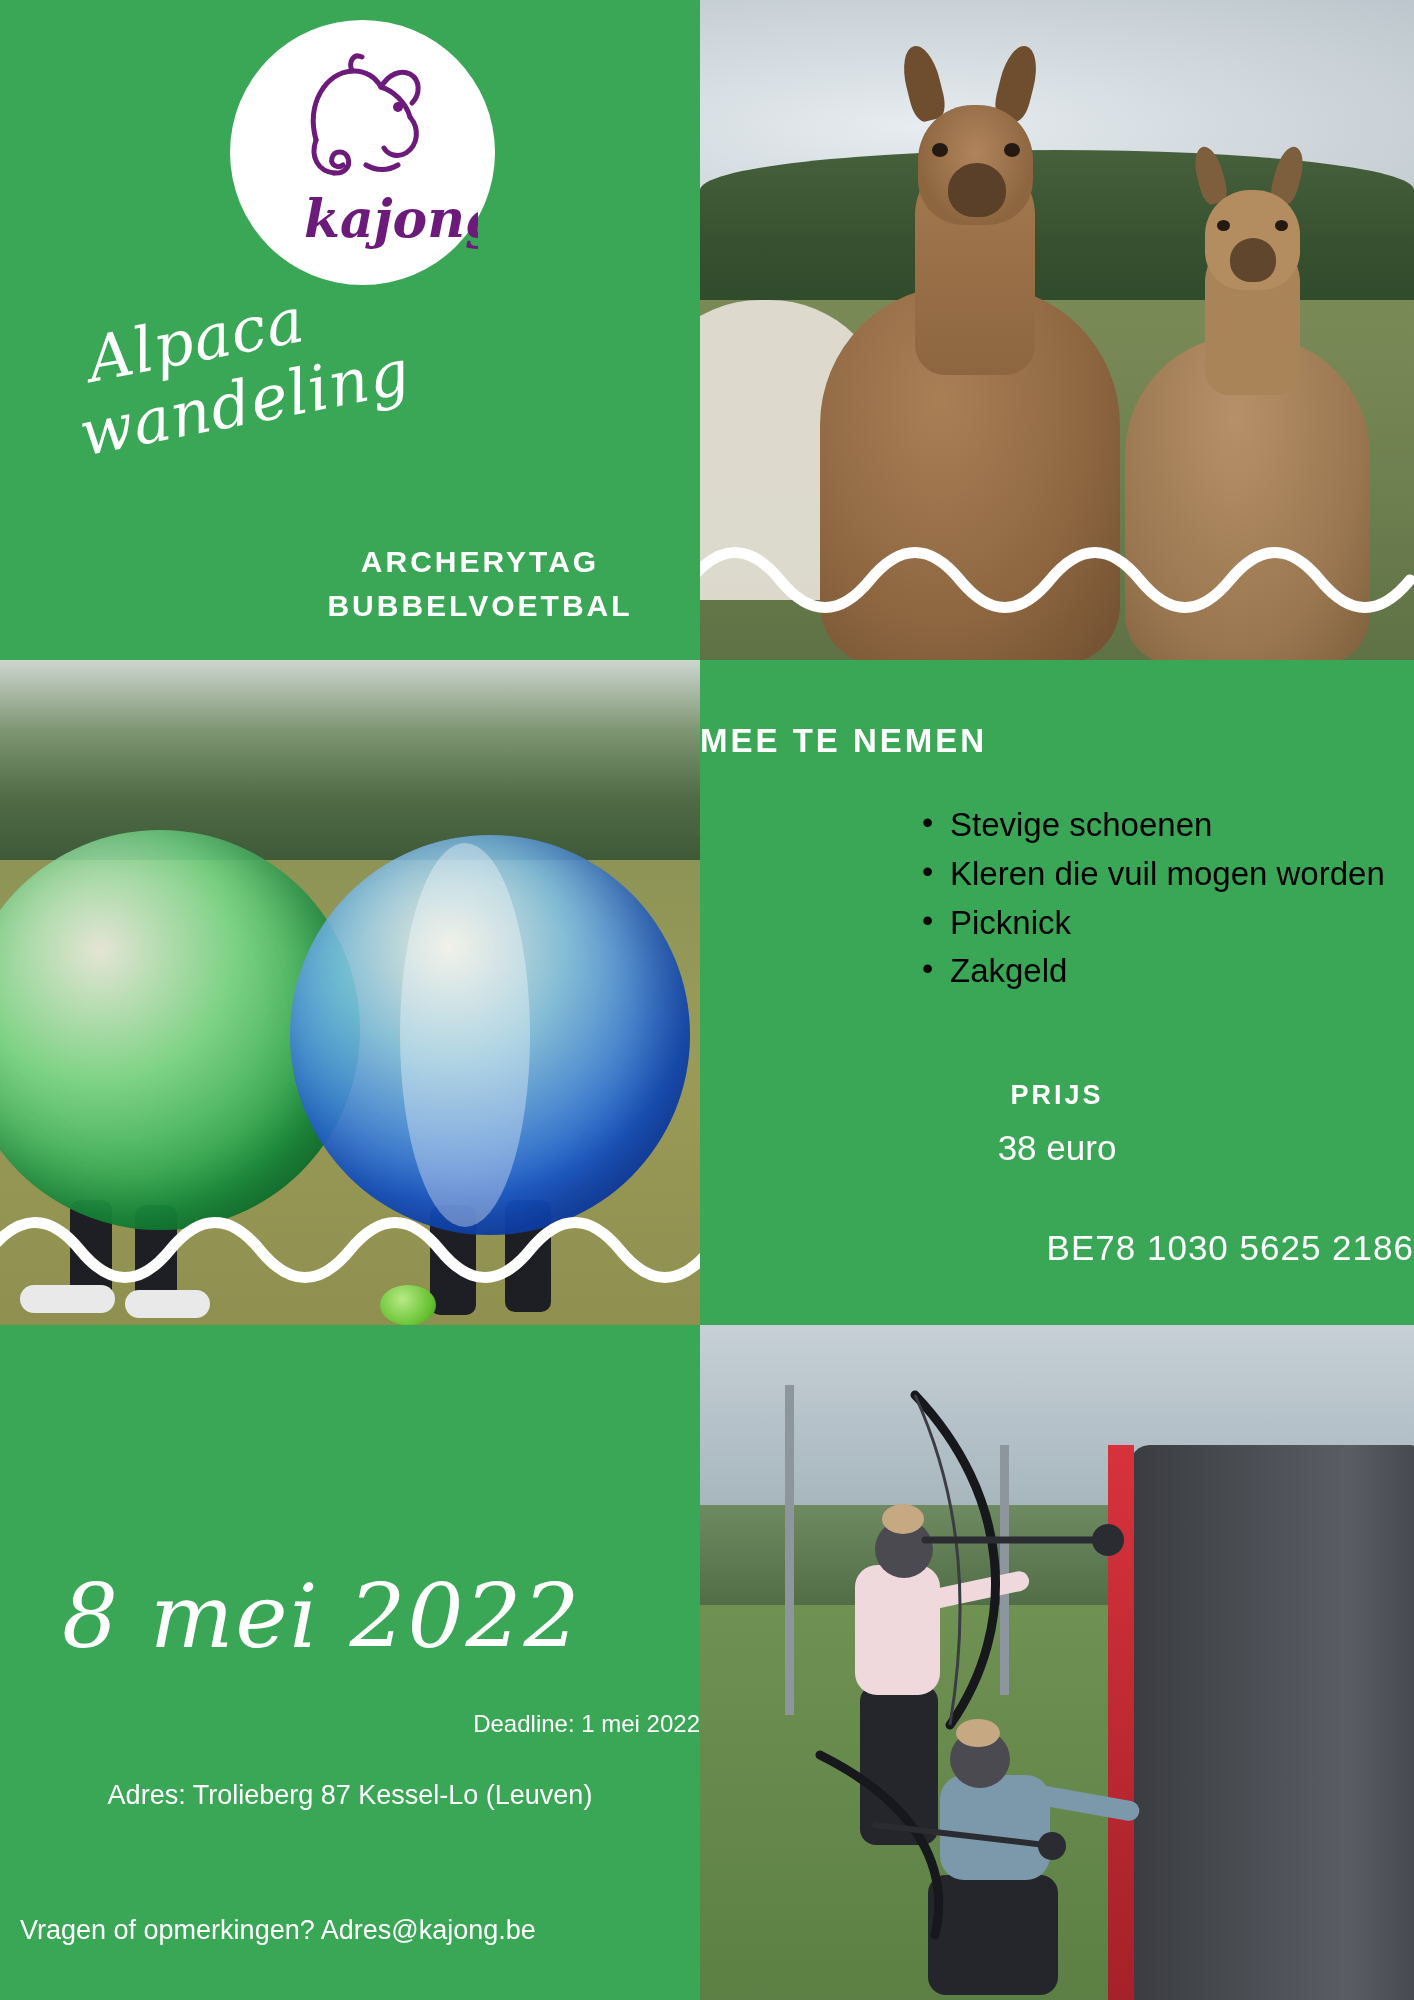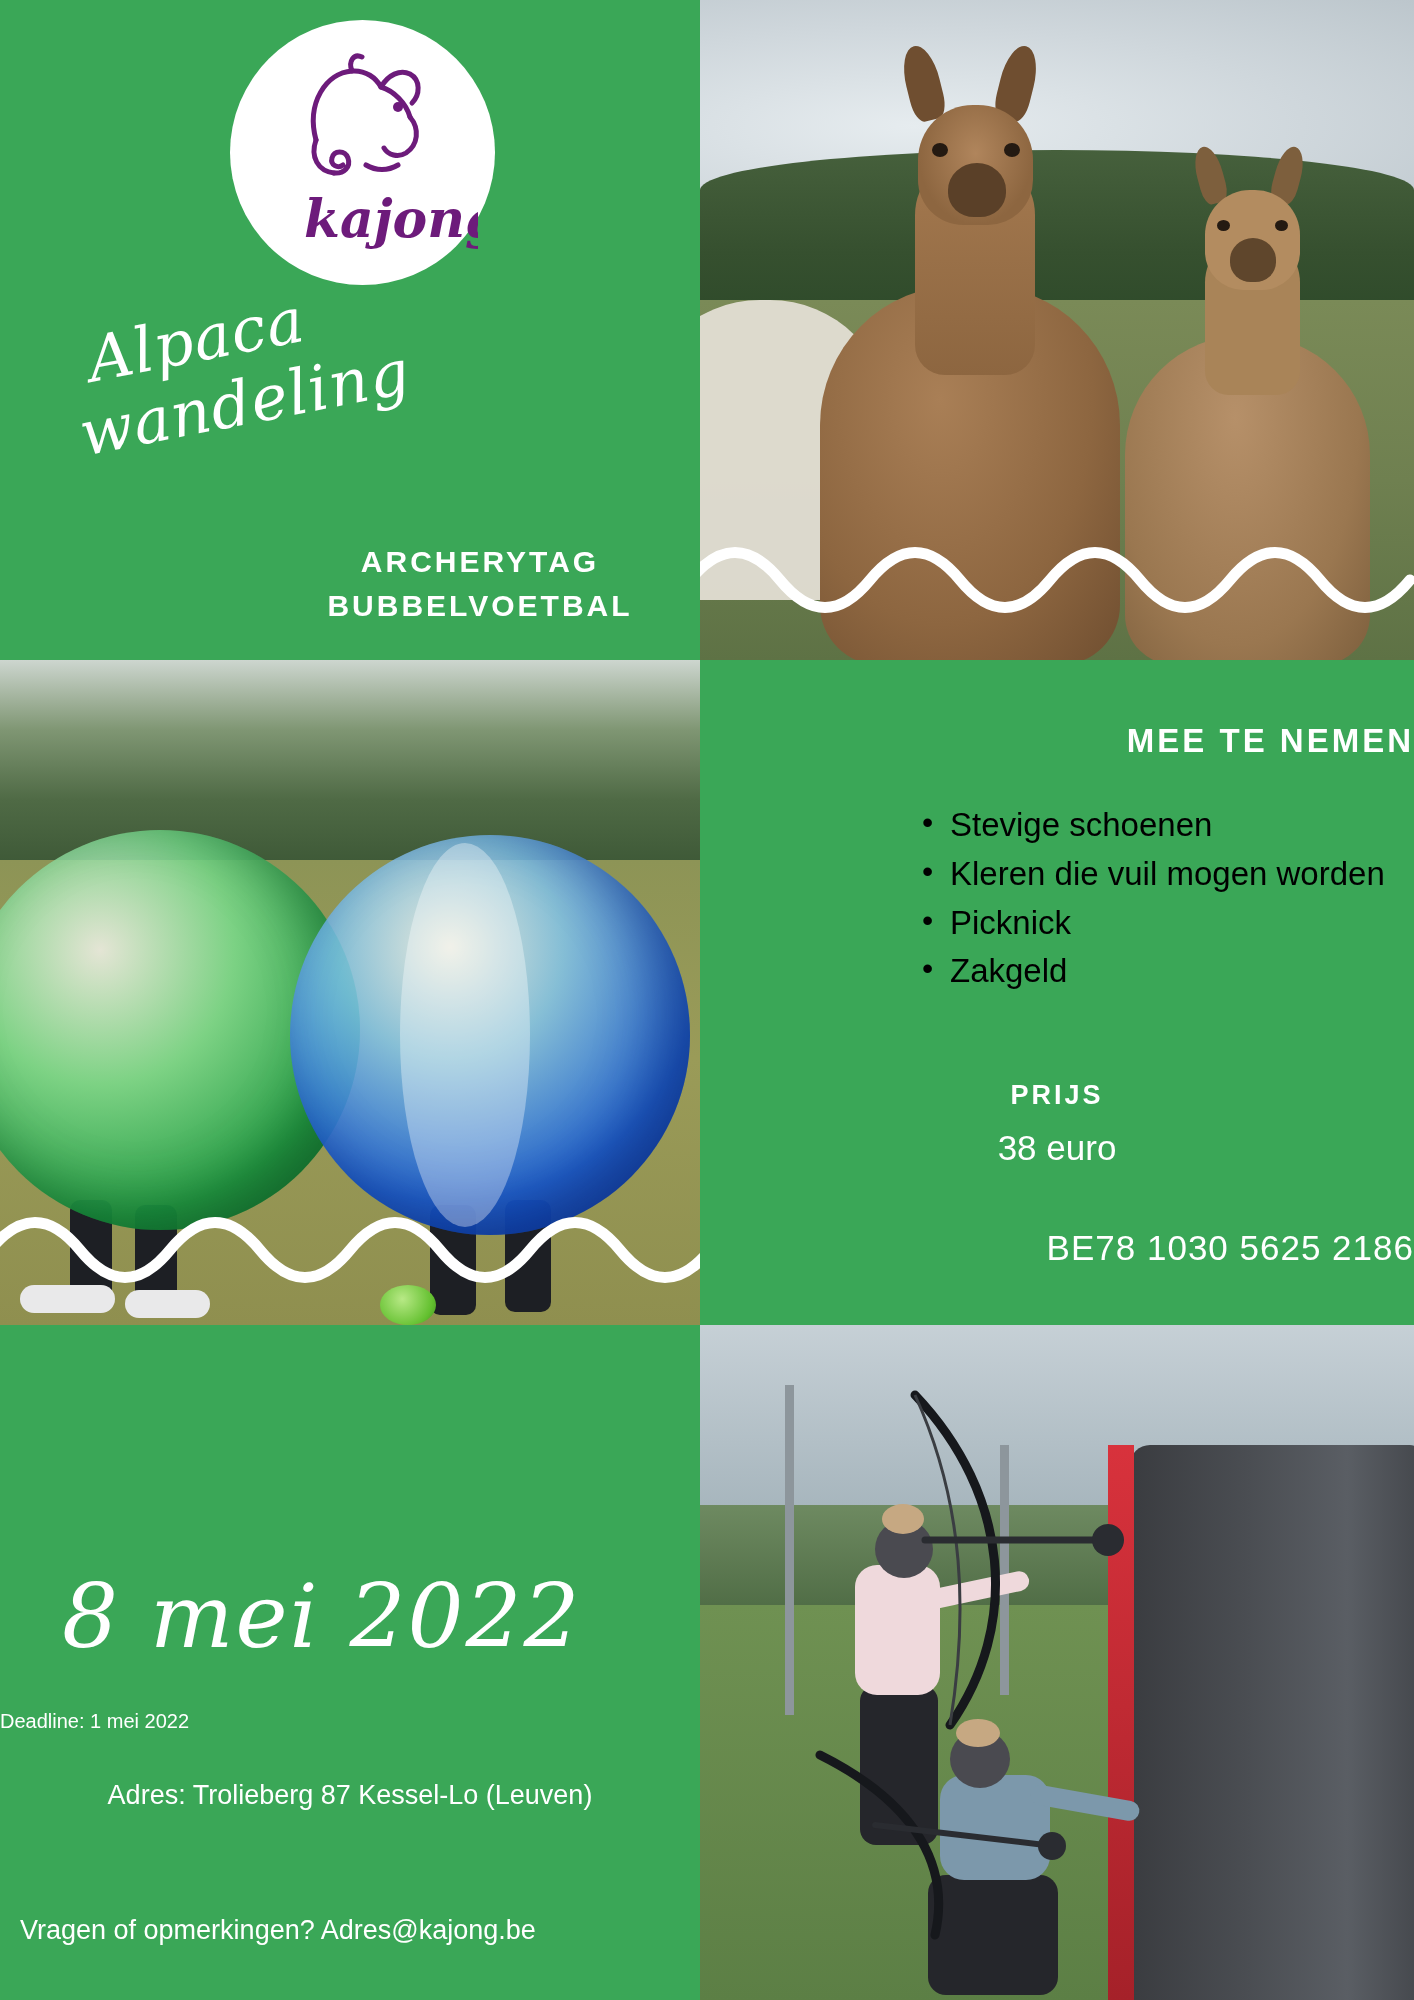--- a/index.html
+++ b/index.html
@@ -274,21 +274,21 @@
   .bow-svg { position: absolute; left: 0; top: 0; width: 714px; height: 675px; pointer-events: none; }
 
   
   .wave { position: absolute; pointer-events: none; }
   .wave-alpaca { left: 700px; top: 520px; width: 714px; height: 120px; }
   .wave-bubble { left: 0;     top: 1190px; width: 700px; height: 120px; }
 
   
   .info-title {
     position: absolute; left: 0; top: 62px; width: 100%;
-    text-align: right; color: #ffffff; font-weight: bold;
+    text-align: left; color: #ffffff; font-weight: bold;
     font-size: 33px; letter-spacing: 3px;
   }
   .info-list {
     position: absolute; left: 200px; top: 125px; width: 470px;
     color: #000000; font-size: 33px; line-height: 1.48;
     padding: 0; margin: 16px; list-style: none;
   }
   .info-list li { position: relative; padding-left: 34px; }
   .info-list li::before {
     content: "\2022"; position: absolute; left: 6px; top: -2px; font-size: 32px;
@@ -308,21 +308,21 @@
   }
 
   
   .big-date {
     position: absolute; left: 62px; top: 240px;
     color: #ffffff; font-family: "DejaVu Serif", serif; font-style: italic;
     font-size: 88px; letter-spacing: 2px;
   }
   .deadline {
     position: absolute; left: 0; top: 385px; width: 100%;
-    text-align: left; color: #ffffff; font-size: 20px;
+    text-align: right; color: #ffffff; font-size: 24px;
   }
   .address {
     position: absolute; left: 0; top: 455px; width: 100%;
     text-align: center; color: #ffffff; font-size: 27px;
   }
   .contact {
     position: absolute; left: 20px; top: 590px; width: 660px;
     text-align: left; color: #ffffff; font-size: 27px;
   }
 </style>

